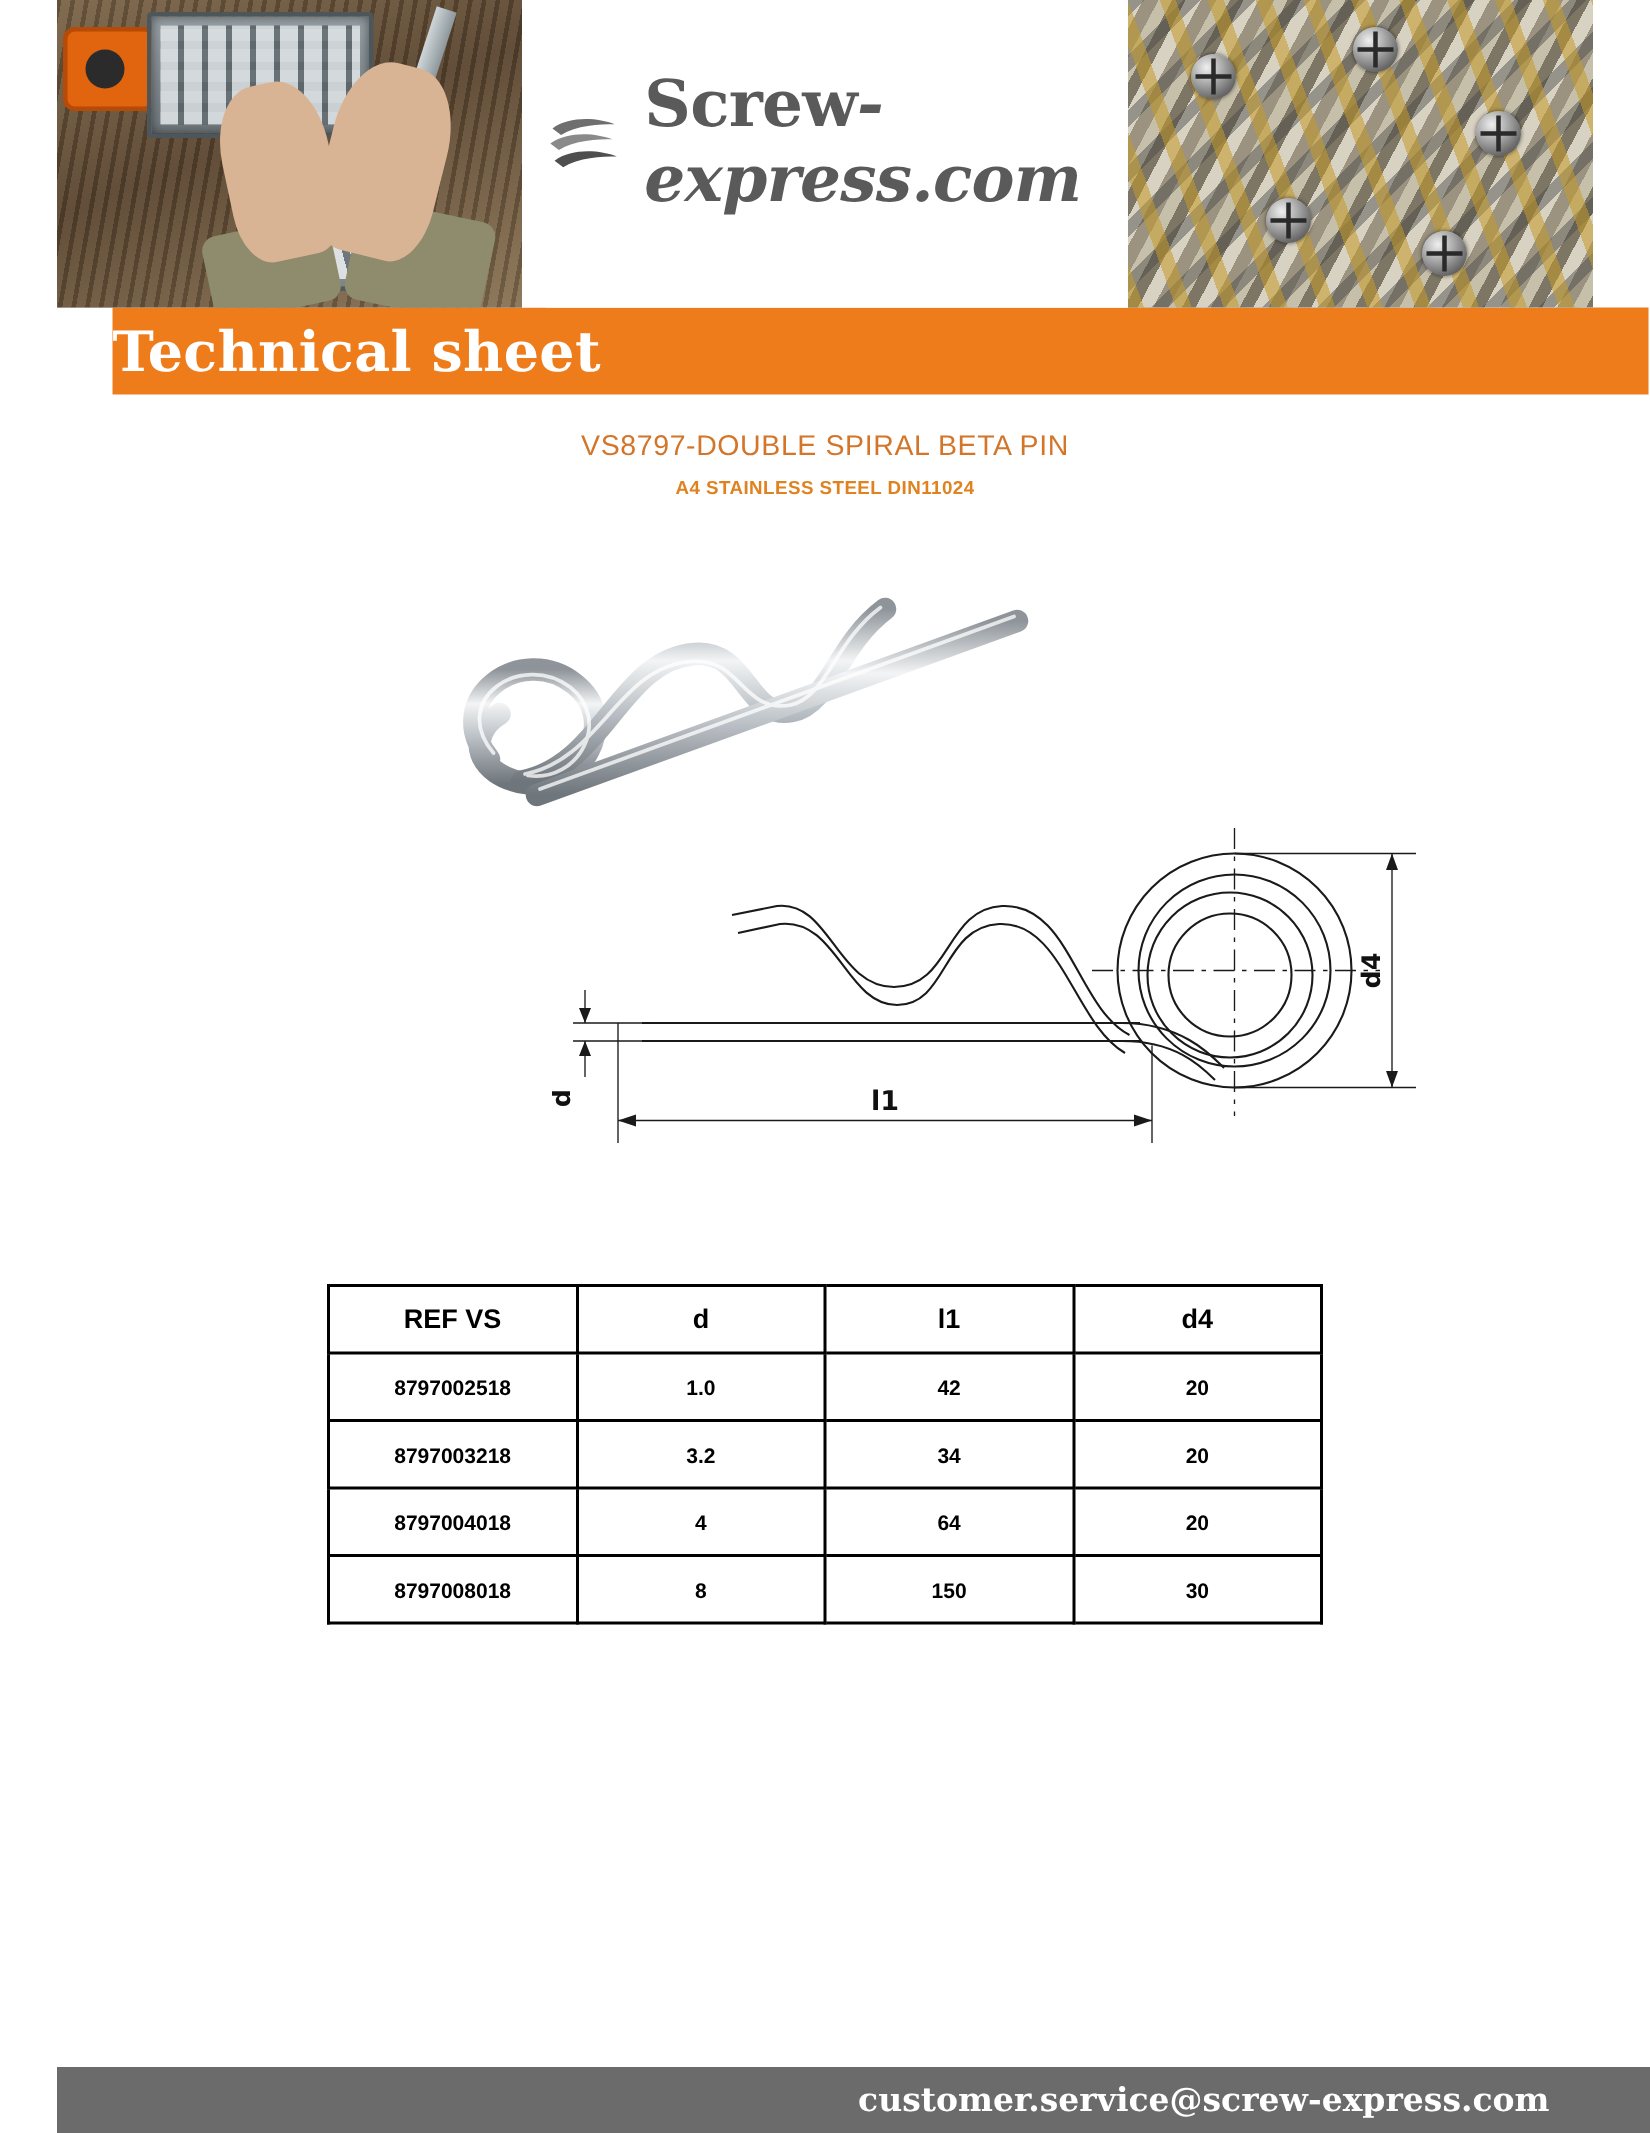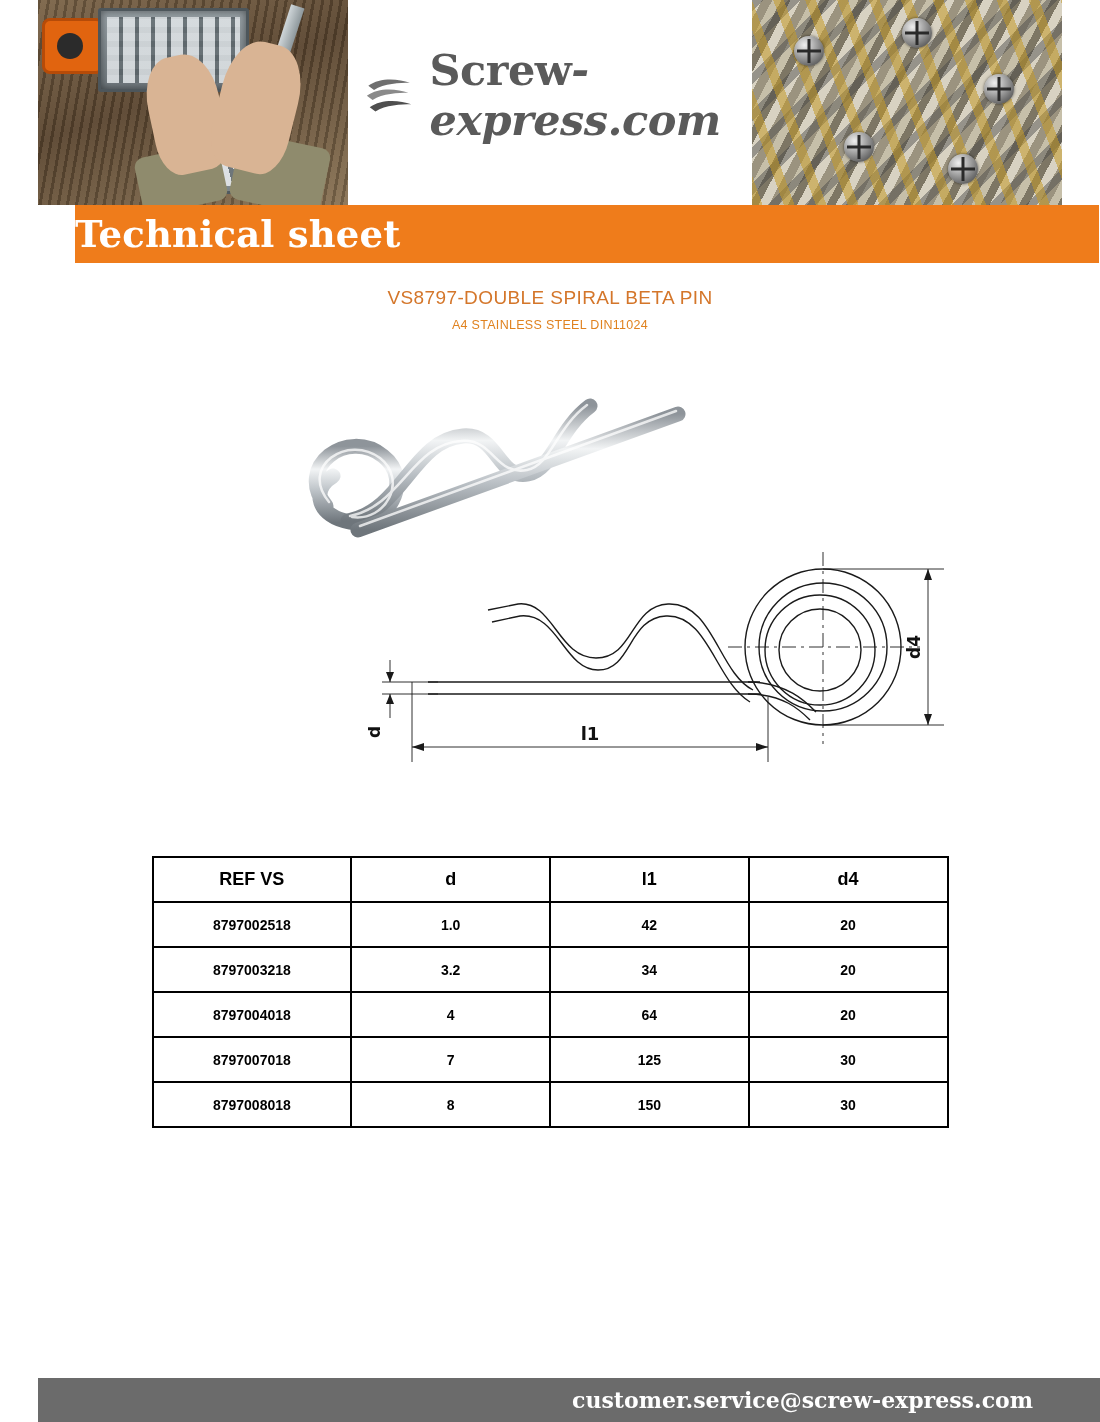--- a/index.html
+++ b/index.html
@@ -176,21 +176,21 @@
     margin-top: 24px;
     color: #d4762a;
     font-size: 19px;
     letter-spacing: 0.4px;
   }
   .product-sub {
     text-align: center;
     margin-top: 9px;
     color: #e0821f;
     font-size: 12.5px;
-    font-weight: normal;
+    font-weight: bold;
     letter-spacing: 0.3px;
   }
 
   
   .drawing {
     position: relative;
     width: 1024px;
     height: 500px;
     margin-top: 10px;
   }
@@ -201,21 +201,21 @@
   }
   .tech-draw {
     position: absolute;
     left: 330px; top: 190px;
     width: 600px; height: 260px;
   }
 
   
   .table-wrap {
     margin: 14px auto 0 auto;
-    width: 797px;
+    width: 664px;
   }
   table.spec {
     border-collapse: collapse;
     width: 100%;
     table-layout: fixed;
   }
   table.spec th, table.spec td {
     border: 2px solid #000000;
     text-align: center;
     font-size: 14px;
@@ -392,26 +392,20 @@
           <td>34</td>
           <td>20</td>
         </tr>
         <tr>
           <td>8797004018</td>
           <td>4</td>
           <td>64</td>
           <td>20</td>
         </tr>
         <tr>
-          <td>8797007018</td>
-          <td>7</td>
-          <td>125</td>
-          <td>30</td>
-        </tr>
-        <tr>
           <td>8797008018</td>
           <td>8</td>
           <td>150</td>
           <td>30</td>
         </tr>
       </tbody>
     </table>
   </div>
 
   <div class="footer">

